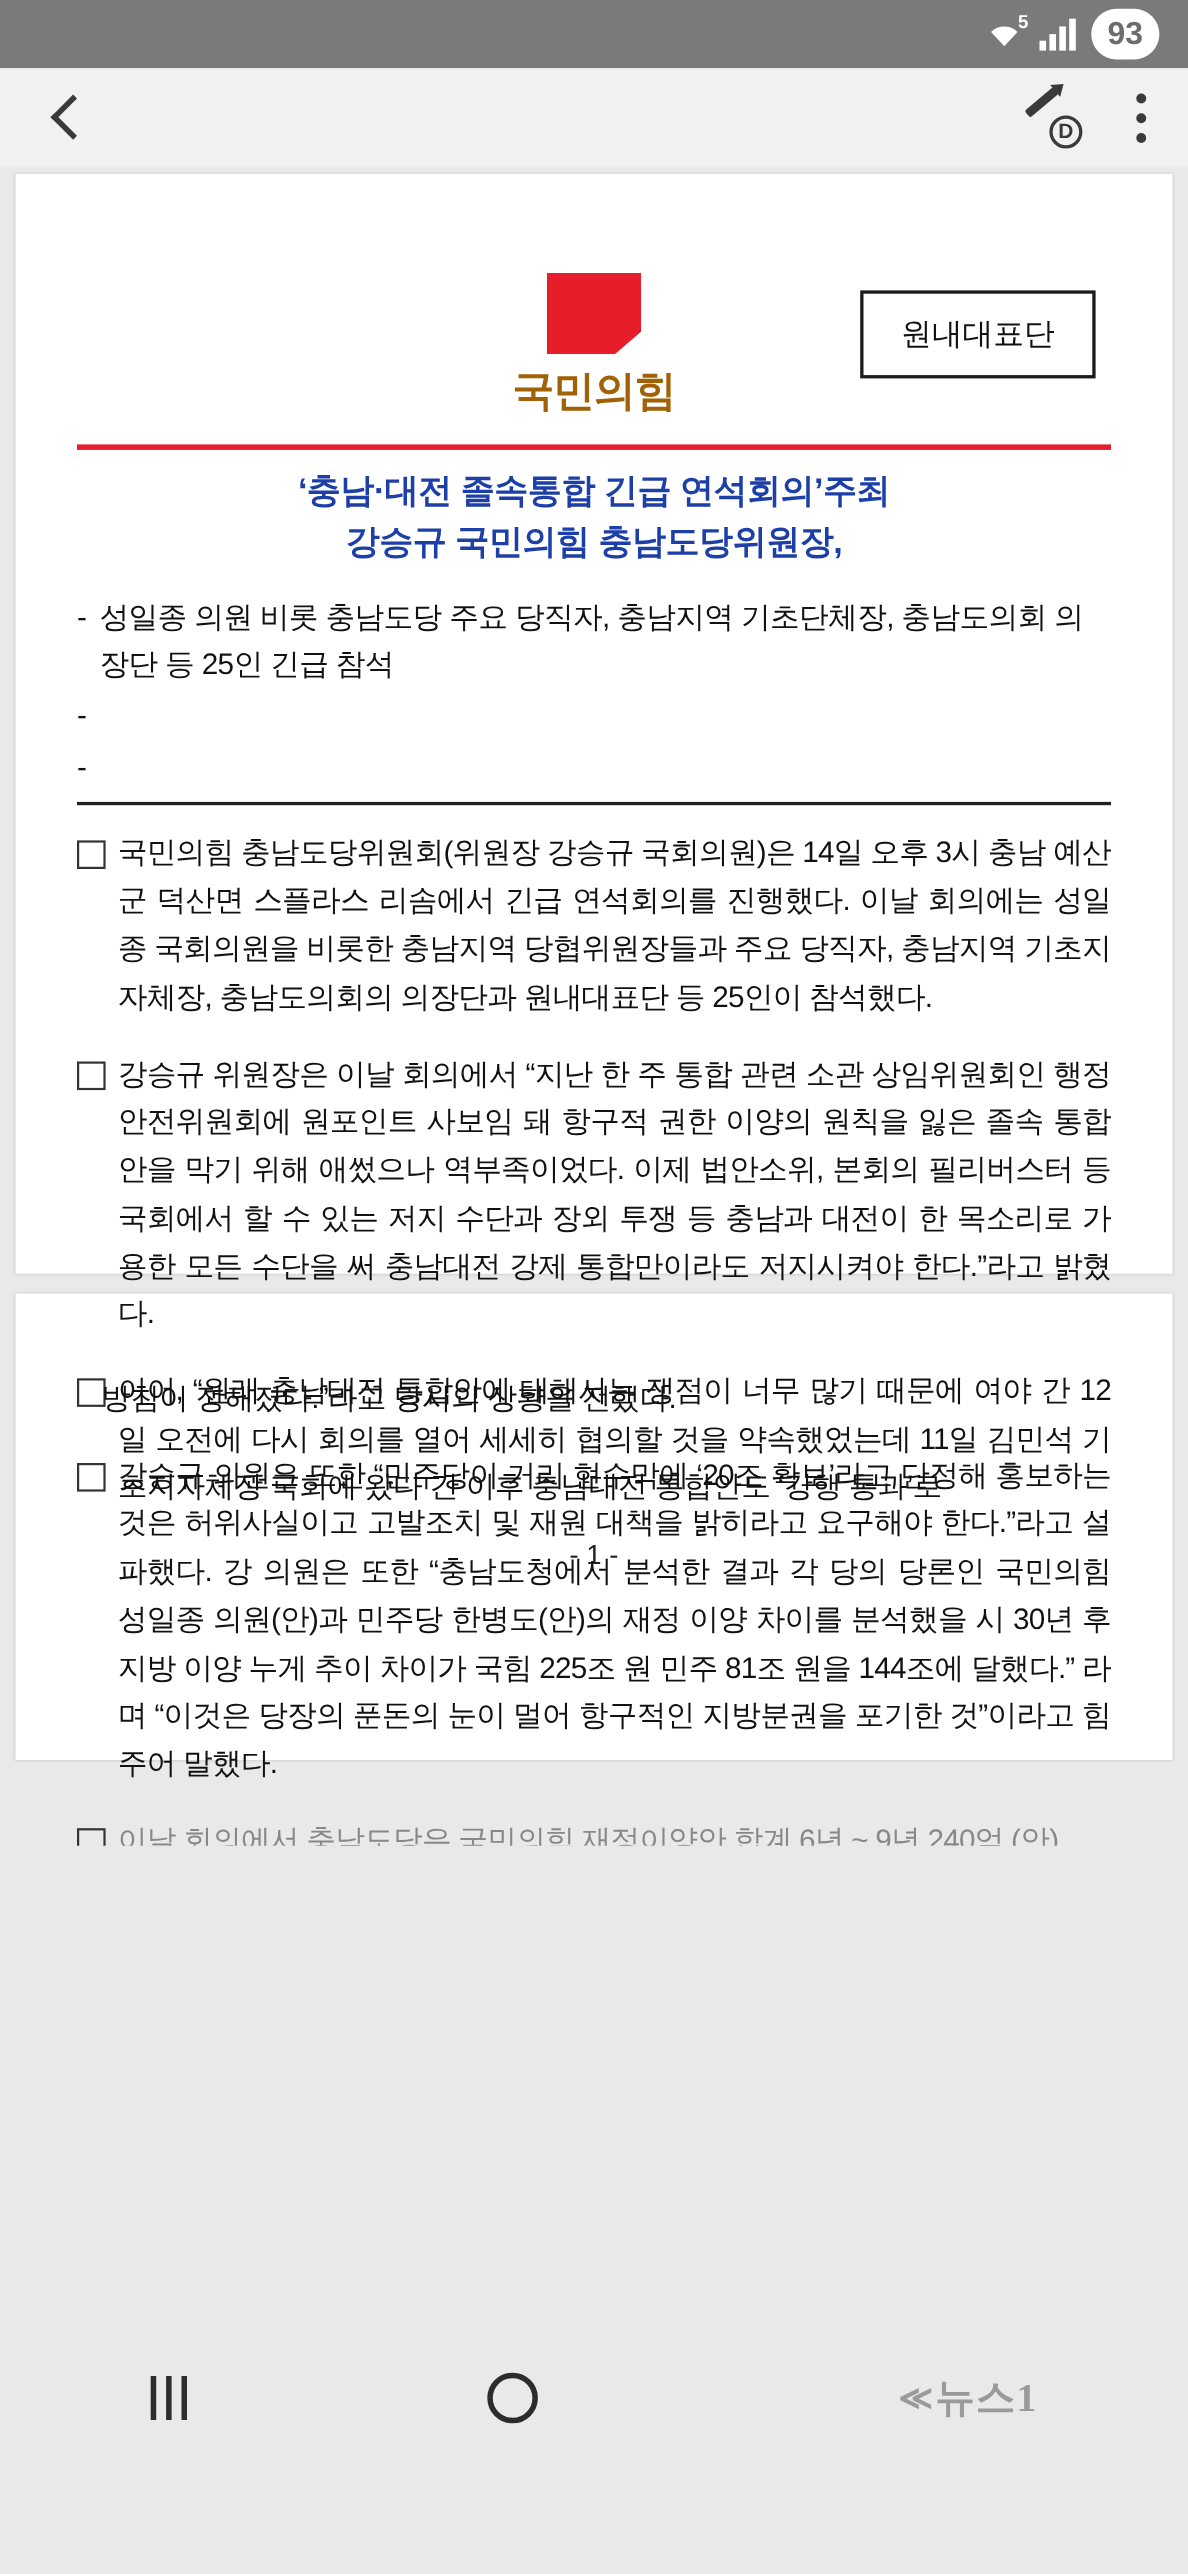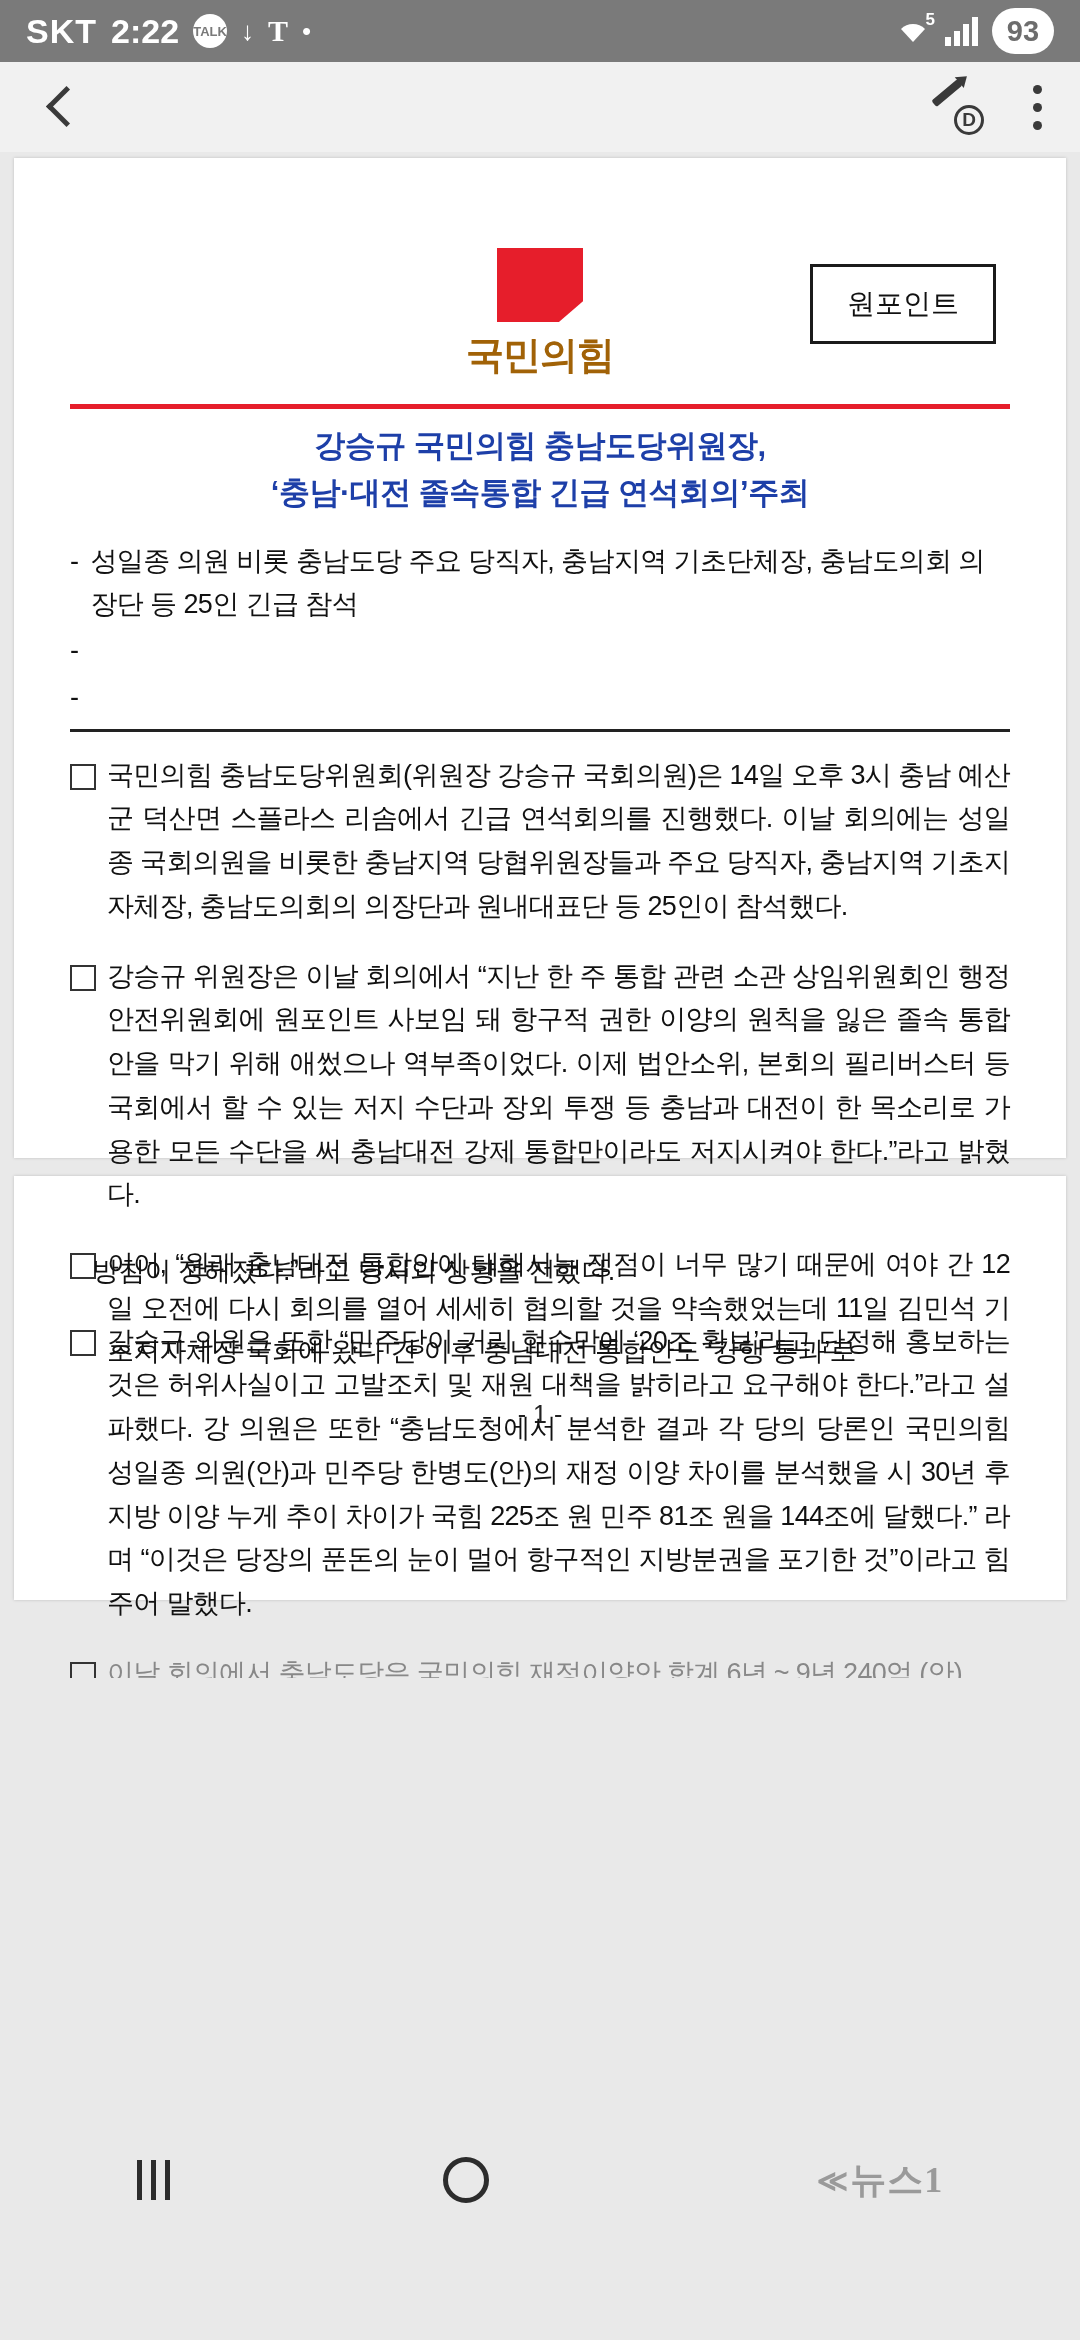--- a/index.html
+++ b/index.html
@@ -372,28 +372,20 @@
     color: #9a9a9a;
     font-size: 30px;
     letter-spacing: -6px;
     margin-right: 6px;
   }
 </style>
 </head>
 <body>
 
 <div class="status-bar">
-  <div class="status-left">
-    <span class="carrier">SKT</span>
-    <span class="clock">2:22</span>
-    <span class="talk-icon">TALK</span>
-    <span class="dl-icon">↓</span>
-    <span class="t-icon">T</span>
-    <span class="dot-icon">•</span>
-  </div>
   <div class="status-right">
     <span class="wifi-wrap">
       <span class="wifi-sup">5</span>
       <svg width="36" height="34" viewBox="0 0 36 34">
         <path d="M18 28 L6 15 a17 17 0 0 1 24 0 Z" fill="#ffffff"></path>
       </svg>
     </span>
     <span class="signal">
       <i></i>
         <i></i>
@@ -421,27 +413,27 @@
 
 <div class="viewer">
 
   <div class="page page-1">
 
     <div class="doc-head">
       <div class="logo">
         <div class="mark"></div>
         <div class="name">국민의힘</div>
       </div>
-      <div class="press-box">원포인트</div>
+      <div class="press-box">원내대표단</div>
     </div>
 
     <div class="red-rule"></div>
 
+    <div class="title-line">‘충남·대전 졸속통합 긴급 연석회의’주최</div>
     <div class="title-line">강승규 국민의힘 충남도당위원장,</div>
-    <div class="title-line">‘충남·대전 졸속통합 긴급 연석회의’주최</div>
 
     <div class="bullets">
       <div class="b">
         <span class="dash">-</span>
         <span>성일종 의원 비롯 충남도당 주요 당직자, 충남지역 기초단체장, 충남도의회 의장단 등 25인 긴급 참석</span>
       </div>
       <div class="b">
         <span class="dash">-</span>
       </div>
       <div class="b">

